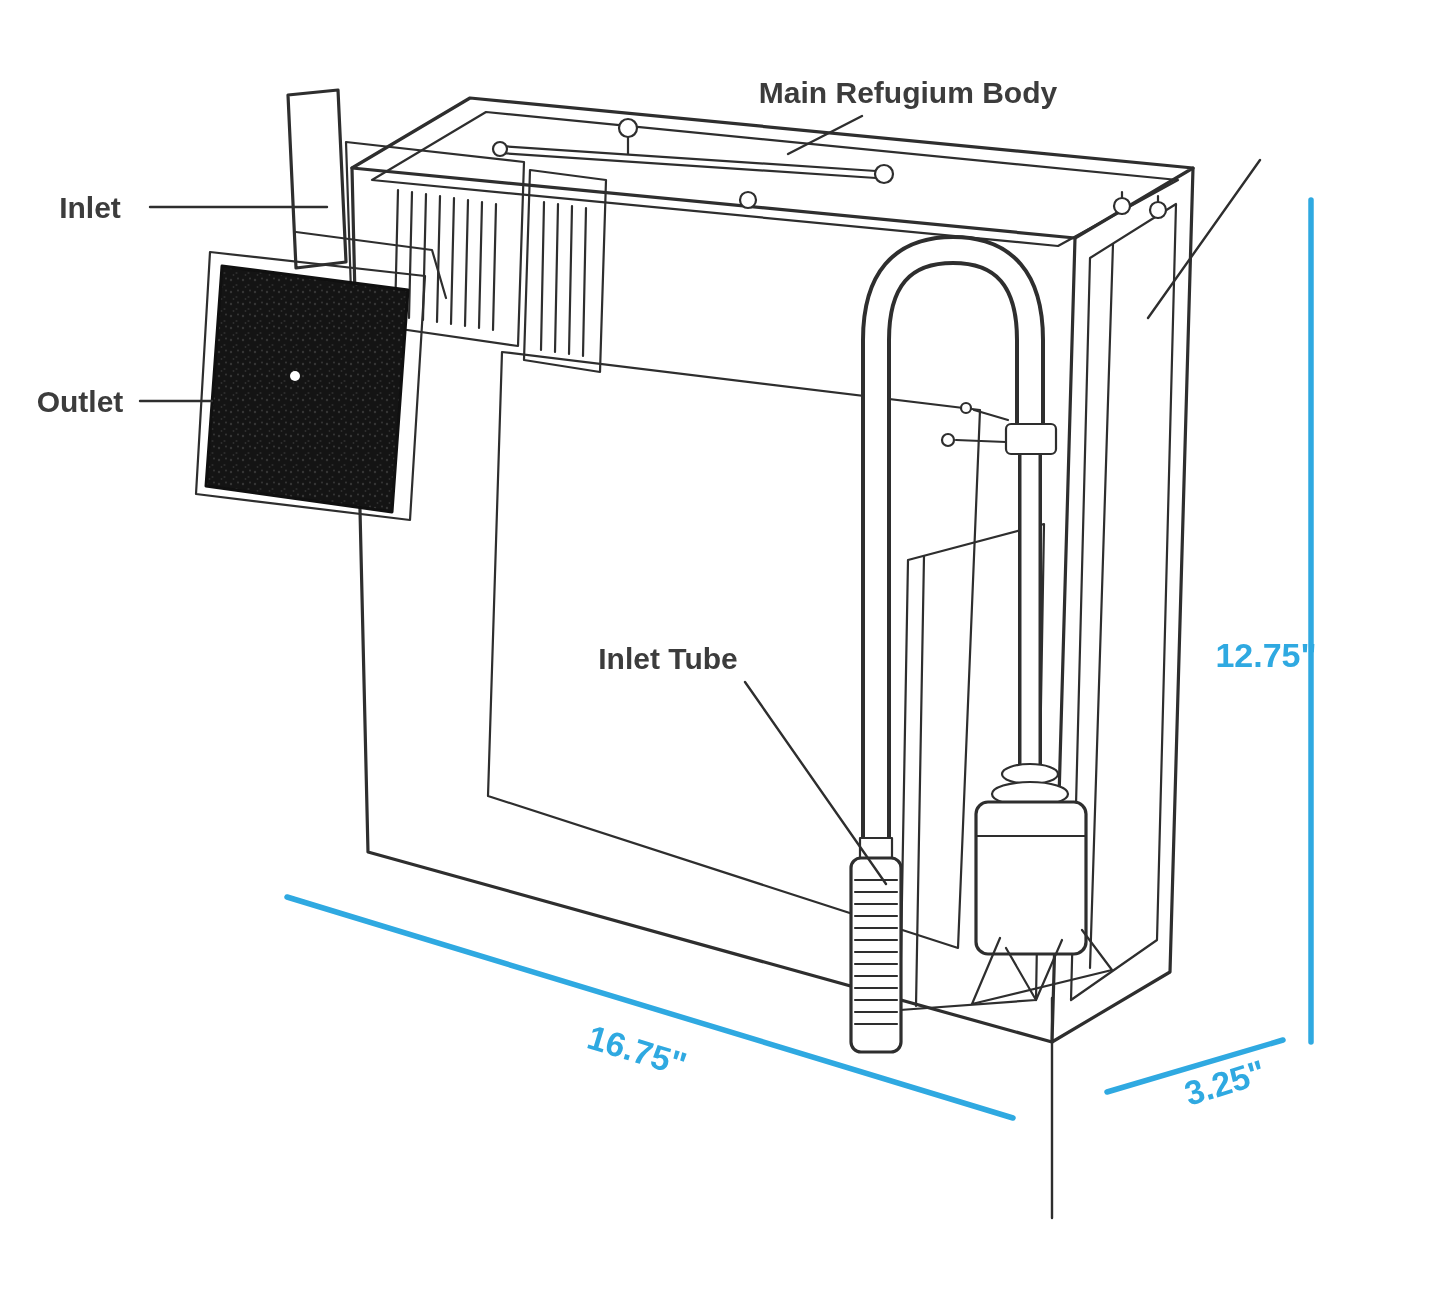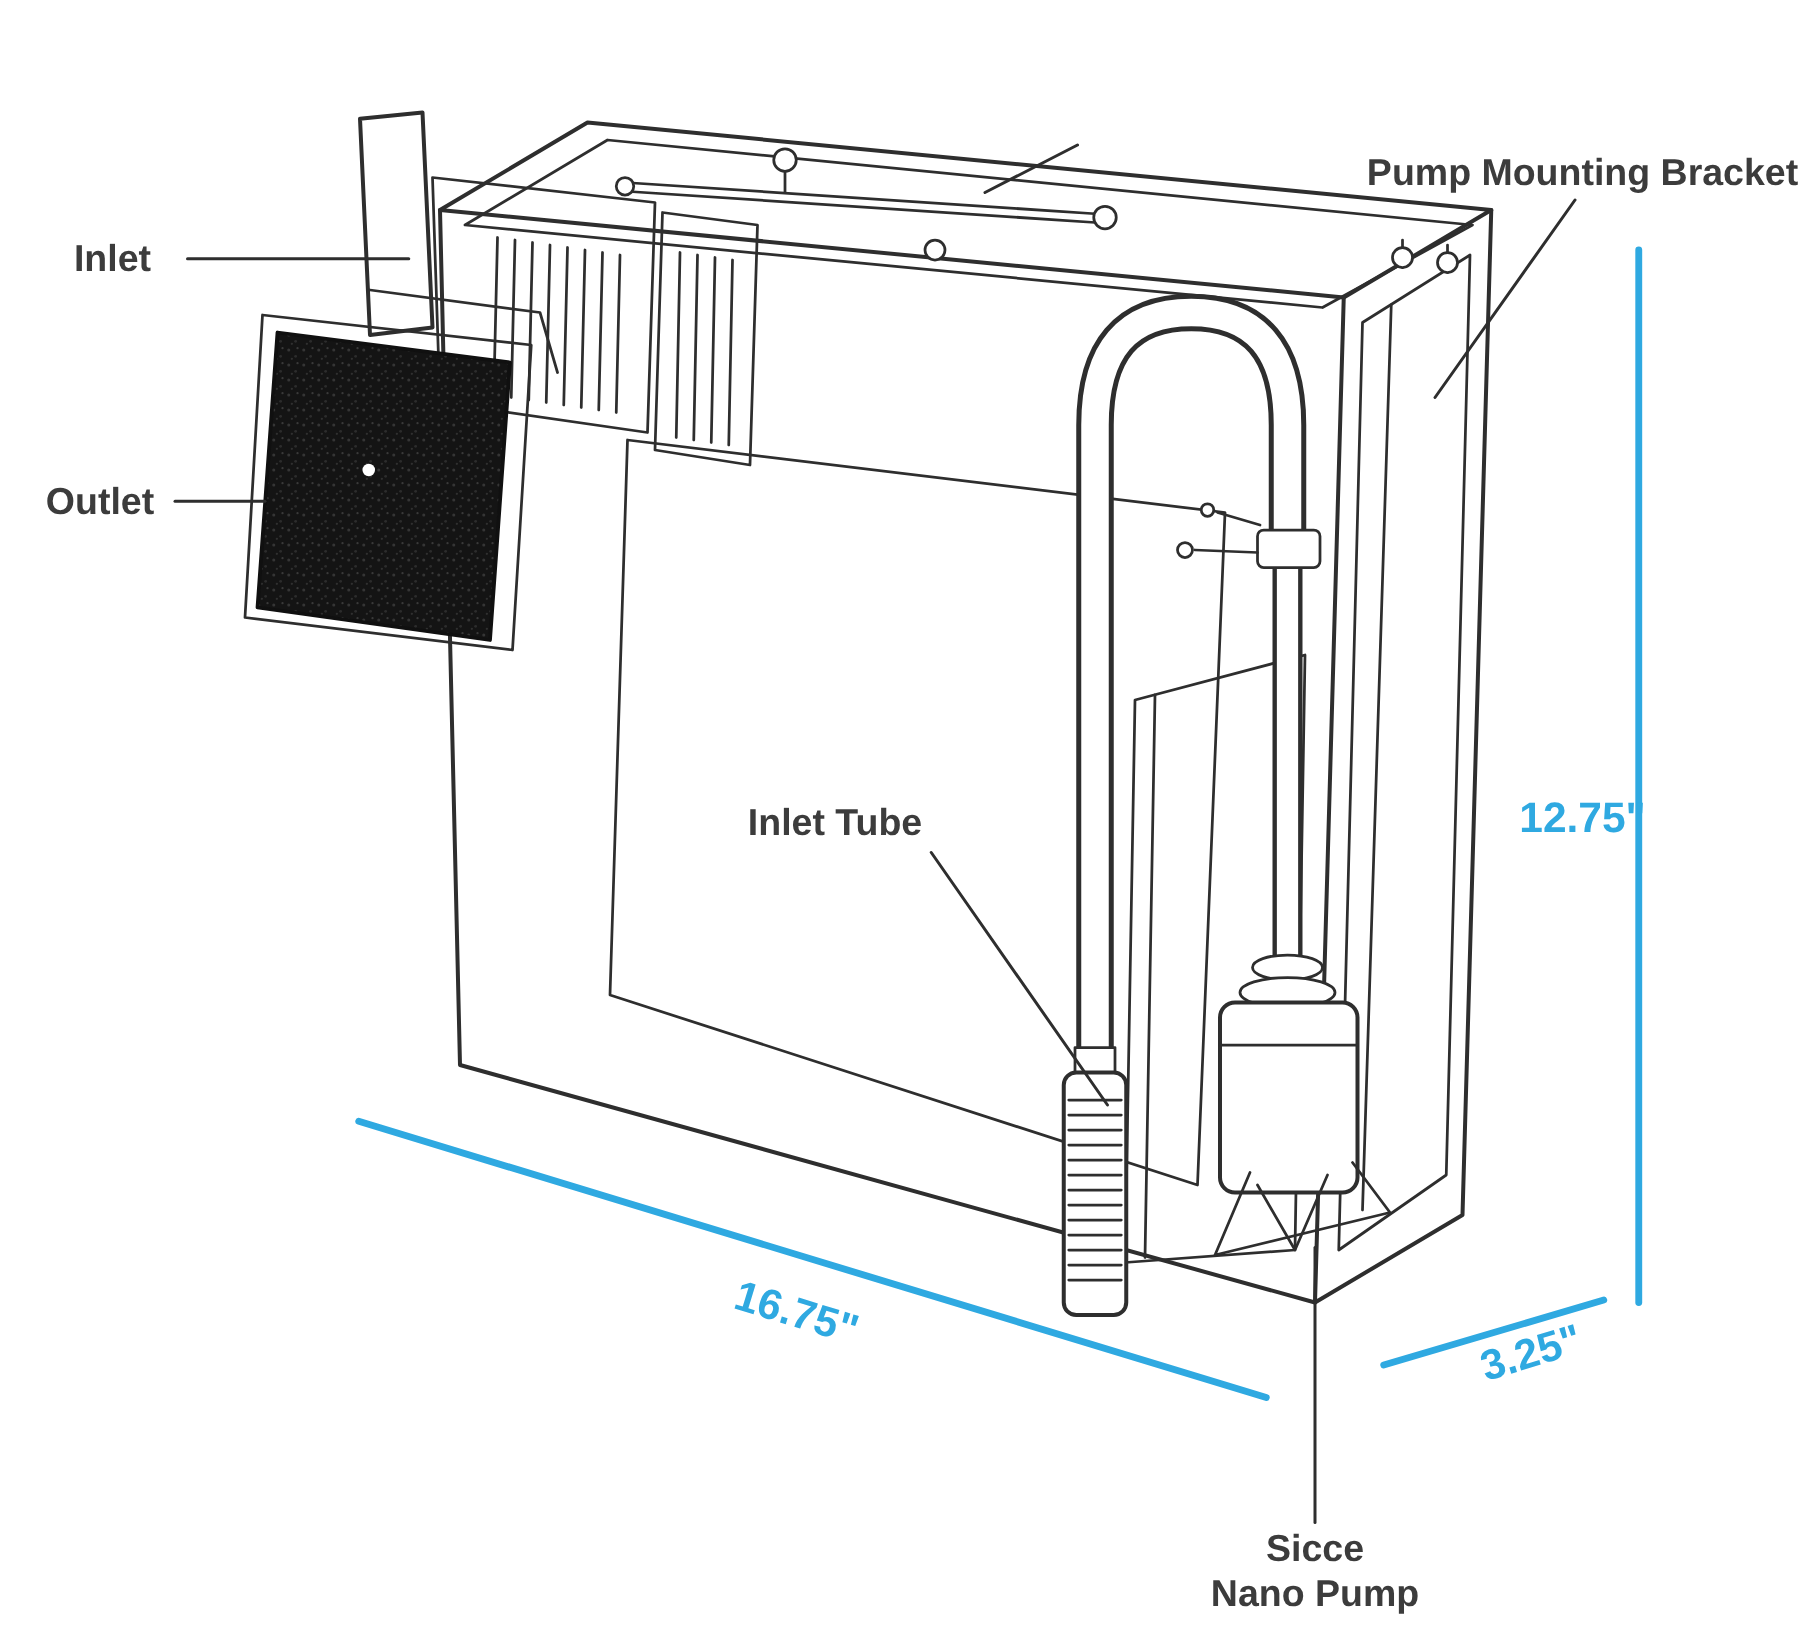--- a/index.html
+++ b/index.html
@@ -186,33 +186,29 @@
       <line x1="1052" y1="1218" x2="1052" y2="998"></line>
     </g>
 
     <g class="dim">
       <line x1="287" y1="897" x2="1013" y2="1118"></line>
       <line x1="1107" y1="1092" x2="1283" y2="1040"></line>
       <line x1="1311" y1="200" x2="1311" y2="1042"></line>
     </g>
   </svg>
 
-
-  <div class="label" style="left:1266px; top:139px;">Pump Mounting Bracket</div>
+  <div class="label" style="left:908px; top:93px;">Main Refugium Body</div>
+
 
   <div class="label" style="left:90px; top:208px;">Inlet</div>
 
   <div class="label" style="left:80px; top:402px;">Outlet</div>
 
   <div class="label" style="left:668px; top:659px;">Inlet Tube</div>
 
-  <div class="label pump-label" style="left:1052px; top:1258px;">
-    <span>Sicce</span>
-    <span>Nano Pump</span>
-  </div>
 
   <div class="dim-text" style="left:637px; top:1051px; --rot:17deg;">16.75"</div>
 
   <div class="dim-text" style="left:1225px; top:1083px; --rot:-17deg;">3.25"</div>
 
   <div class="dim-text" style="left:1266px; top:655px; --rot:0deg;">12.75"</div>
 
 </div>
 
 </body></html>

